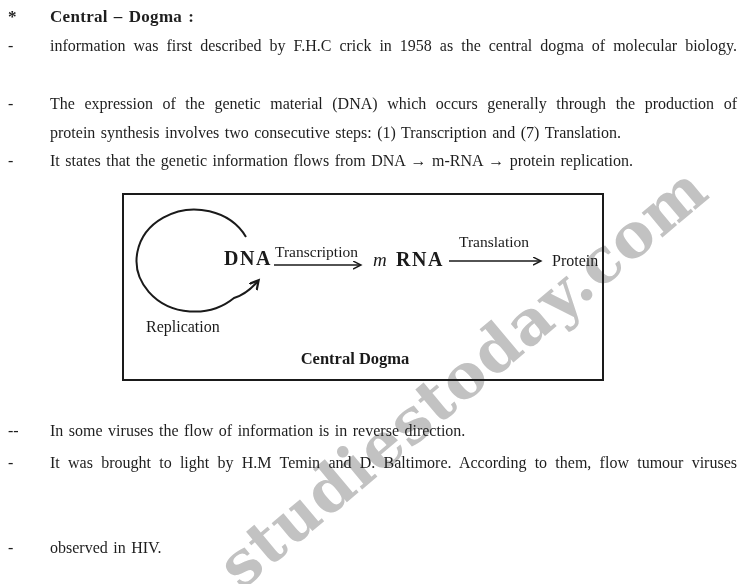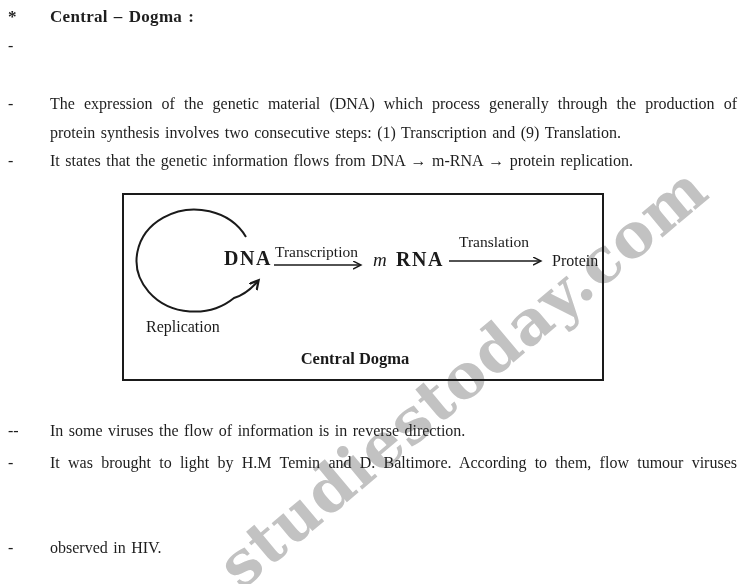--- a/index.html
+++ b/index.html
@@ -49,28 +49,29 @@
   <div class="row heading" style="top:2px">
     <span class="bullet star">*</span>
     <div class="lines">
       <div class="line plain">Central – Dogma :</div>
     </div>
   </div>
 
   <div class="row" style="top:31px">
     <span class="bullet">-</span>
     <div class="lines">
+      <div class="line just">information was first described by F.H.C crick in 1958 as the central dogma of molecular biology.</div>
     </div>
   </div>
 
   <div class="row" style="top:89px">
     <span class="bullet">-</span>
     <div class="lines">
-      <div class="line just">The expression of the genetic material (DNA) which process generally through the production of</div>
-      <div class="line plain">protein synthesis involves two consecutive steps: (1) Transcription and (9) Translation.</div>
+      <div class="line just">The expression of the genetic material (DNA) which occurs generally through the production of</div>
+      <div class="line plain">protein synthesis involves two consecutive steps: (1) Transcription and (7) Translation.</div>
     </div>
   </div>
 
   <div class="row" style="top:146px">
     <span class="bullet">-</span>
     <div class="lines">
       <div class="line plain">It states that the genetic information flows from  DNA → m-RNA → protein replication.</div>
     </div>
   </div>
 

